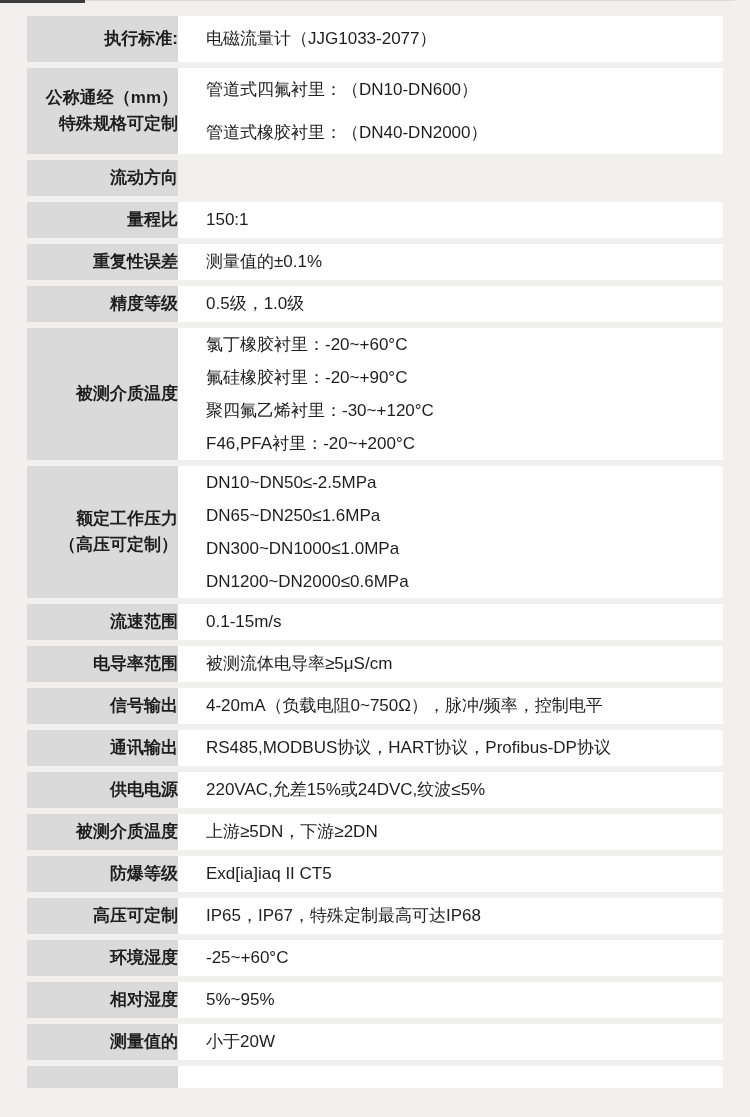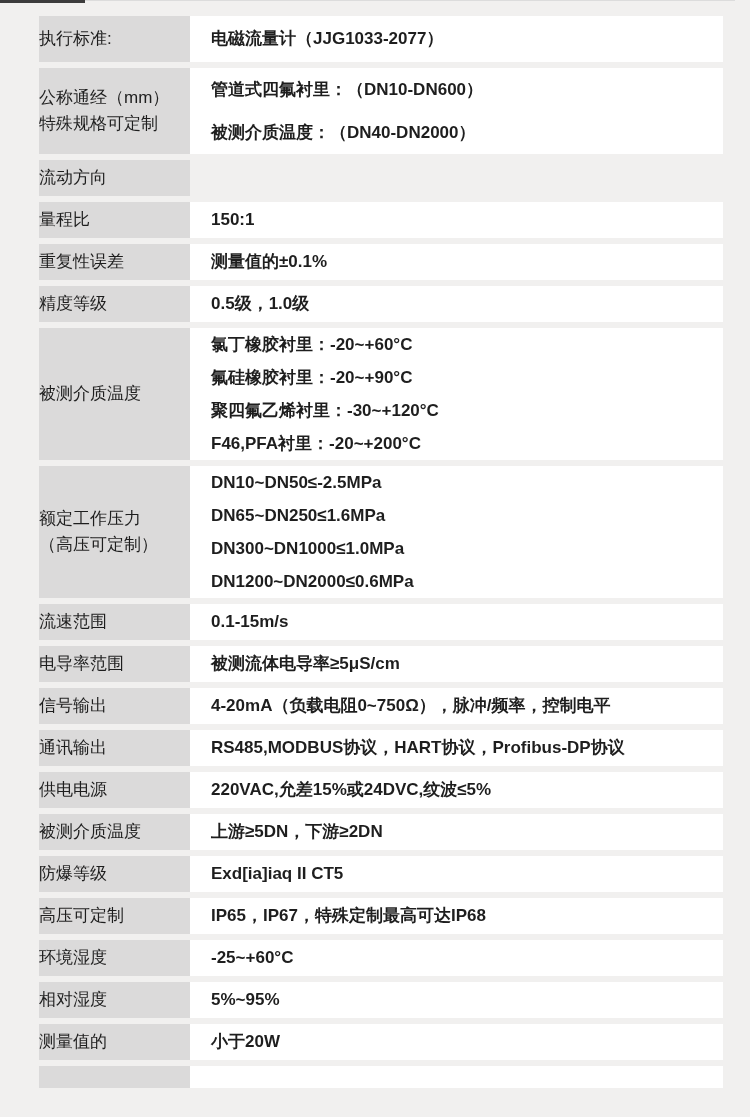--- a/index.html
+++ b/index.html
@@ -21,27 +21,27 @@
   .artifact-dark{position:absolute;top:0;left:0;width:85px;height:3px;background:var(--artifact-dark);}
   .artifact-line{position:absolute;top:0;left:85px;width:650px;height:1px;background:var(--artifact-line);}
   .spec-table{position:absolute;top:16px;left:27px;width:696px;}
   .row{display:flex;margin-bottom:6px;min-height:36px;}
   .row:first-child{min-height:46px;}
   .row.v2{min-height:84px;border-radius:31px;}
   .row.v4{min-height:132px;}
   .row.partial{min-height:22px;margin-bottom:0;}
   .label-cell{
     width:151px;flex:0 0 151px;background:var(--label-bg);
-    display:flex;flex-direction:column;justify-content:center;align-items:flex-start;
-    text-align:center;font-weight:400;font-size:17px;line-height:26px;margin-left:12px;
+    display:flex;flex-direction:column;justify-content:center;align-items:flex-end;
+    text-align:center;font-weight:700;font-size:17px;line-height:26px;
   }
   .value-cell{
     flex:1;background:var(--value-bg);
     display:flex;flex-direction:column;justify-content:center;
-    padding-left:21px;font-weight:700;font-size:17px;
+    padding-left:28px;font-weight:400;font-size:17px;
   }
   .row.partial .value-cell{background:var(--value-bg);}
   .value-line{line-height:30px;}
   .row.v2 .value-line{line-height:43px;}
   .row.v4 .value-line{line-height:33px;}
 </style>
 </head>
 <body>
 
 <div class="artifact-dark"></div>
@@ -56,21 +56,21 @@
         <div class="value-line">电磁流量计（JJG1033-2077）</div>
       </div>
   </div>
     <div class="row v2">
     <div class="label-cell">
         <div class="label-line">公称通经（mm）</div>
         <div class="label-line">特殊规格可定制</div>
       </div>
     <div class="value-cell">
         <div class="value-line">管道式四氟衬里：（DN10-DN600）</div>
-        <div class="value-line">被测介质温度：（DN40-DN2000）</div>
+        <div class="value-line">管道式橡胶衬里：（DN40-DN2000）</div>
       </div>
   </div>
     <div class="row v1">
     <div class="label-cell">
         <div class="label-line">流动方向</div>
       </div>
   </div>
     <div class="row v1">
     <div class="label-cell">
         <div class="label-line">量程比</div>

